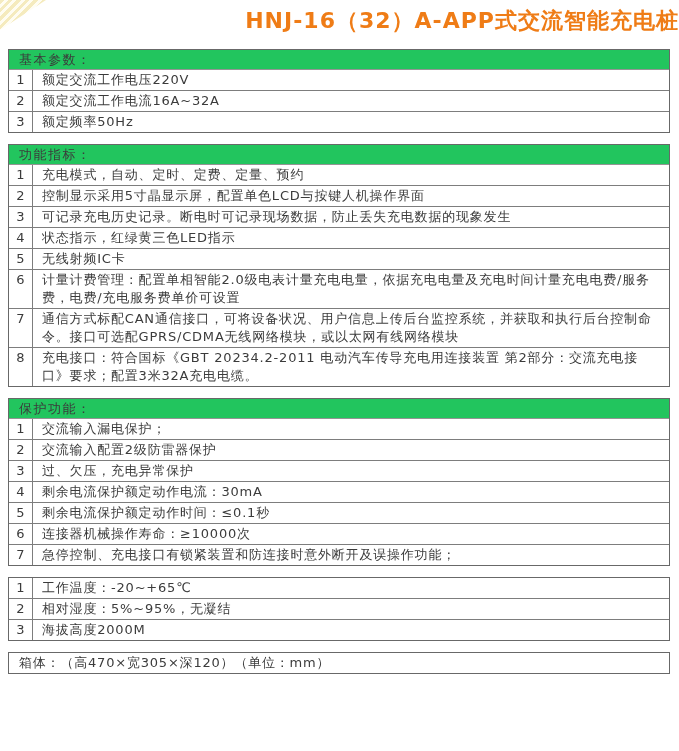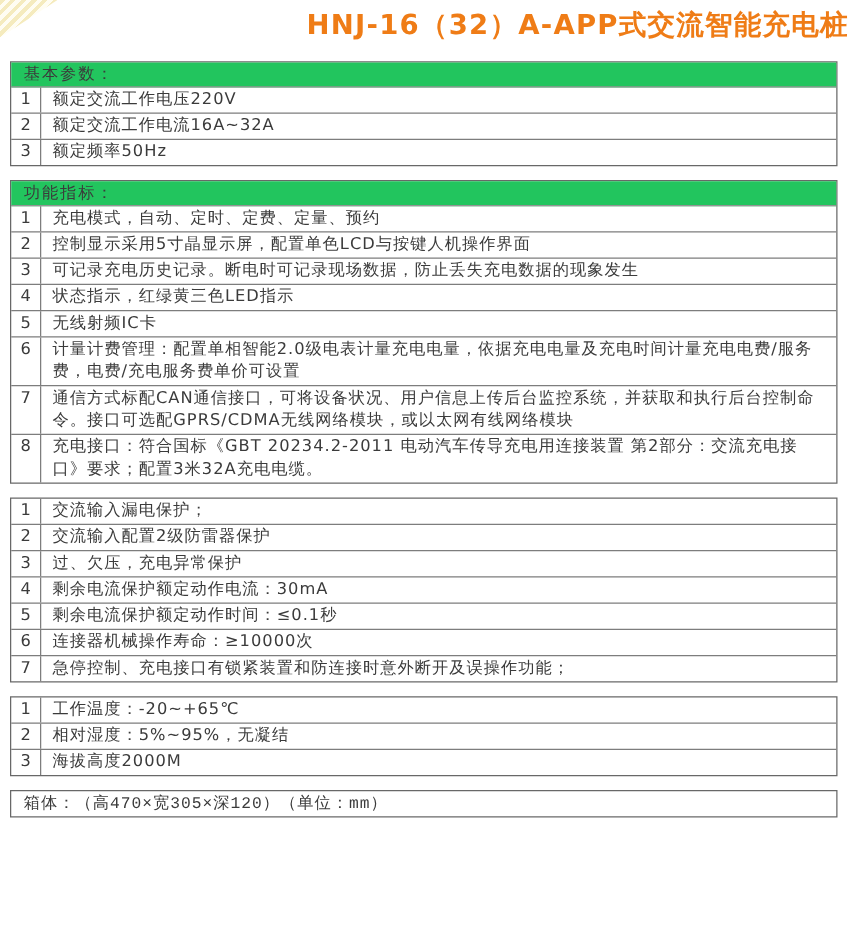--- a/index.html
+++ b/index.html
@@ -73,21 +73,20 @@
     line-height: 18px;
   }
   .cell-text {
     flex: 1;
     padding: 1px 9px;
     line-height: 18px;
     letter-spacing: 0.8px;
   }
   .row.full .cell-text {
     padding-left: 10px;
-    font-family: Liberation Mono, monospace;
   }
 </style>
 </head>
 <body>
 
 <div class="corner-deco"></div>
 
 <div class="page-title">HNJ-16（32）A-APP式交流智能充电桩</div>
 
 <div class="content">
@@ -138,20 +137,21 @@
       <div class="cell-num">7</div>
       <div class="cell-text">通信方式标配CAN通信接口，可将设备状况、用户信息上传后台监控系统，并获取和执行后台控制命令。接口可选配GPRS/CDMA无线网络模块，或以太网有线网络模块</div>
     </div>
     <div class="row">
       <div class="cell-num">8</div>
       <div class="cell-text">充电接口：符合国标《GBT 20234.2-2011 电动汽车传导充电用连接装置 第2部分：交流充电接口》要求；配置3米32A充电电缆。</div>
     </div>
   </div>
 
   <div class="section">
+    <div class="sec-header">保护功能：</div>
     <div class="row">
       <div class="cell-num">1</div>
       <div class="cell-text">交流输入漏电保护；</div>
     </div>
     <div class="row">
       <div class="cell-num">2</div>
       <div class="cell-text">交流输入配置2级防雷器保护</div>
     </div>
     <div class="row">
       <div class="cell-num">3</div>

